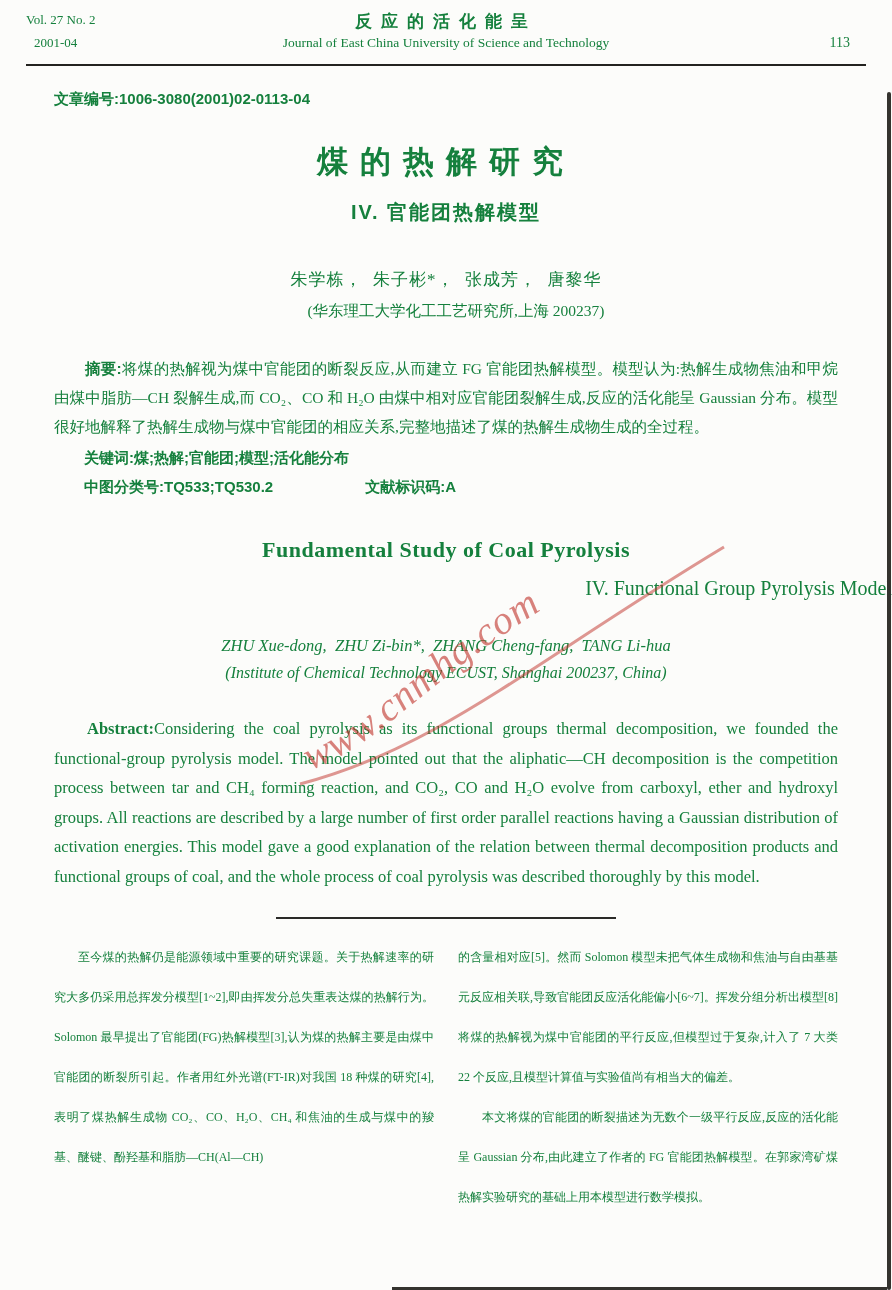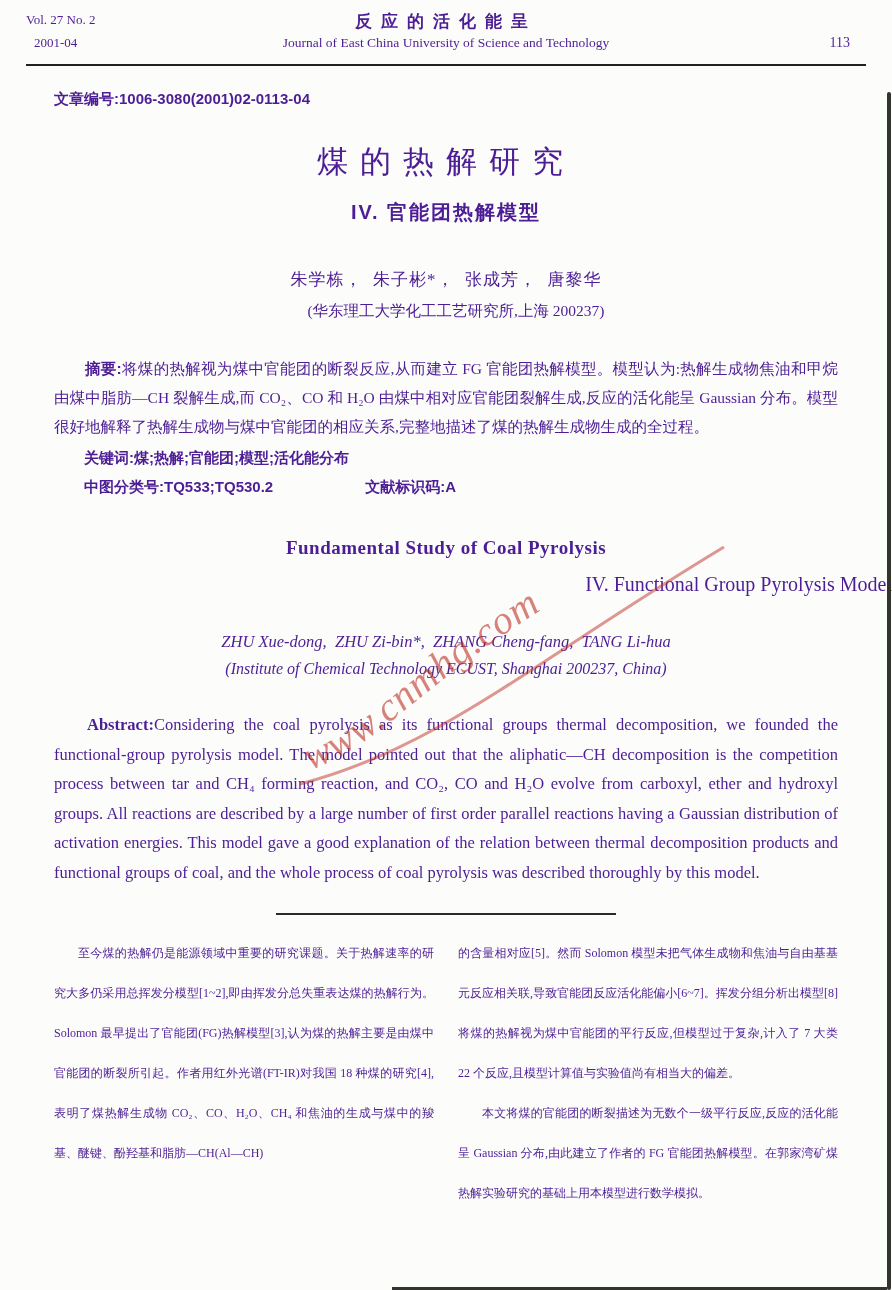--- a/index.html
+++ b/index.html
@@ -3,54 +3,54 @@
 <meta charset="utf-8">
 <style>
   html, body { margin: 0; padding: 0; background: #d8d6d0; }
   .page {
     position: relative;
     width: 892px;
     height: 1290px;
     margin: 0 auto;
     background: #fcfcfa;
     overflow: hidden;
-    color: #4c1d95;
+    color: #15803d;
     font-family: "Liberation Serif", "DejaVu Serif", serif;
   }
 
   
   .hdr { position: absolute; top: 10px; left: 26px; right: 26px; height: 52px; }
   .hdr-vol   { position: absolute; left: 0;  top: 2px;  font-size: 13px; }
   .hdr-date  { position: absolute; left: 8px; top: 25px; font-size: 13px; }
   .hdr-jcn   { position: absolute; left: 0; right: 0; top: 0; text-align: center;
                font-size: 17px; font-weight: 700; letter-spacing: 9px;
                font-family: "Liberation Sans", "DejaVu Sans", sans-serif; }
   .hdr-jen   { position: absolute; left: 0; right: 0; top: 25px; text-align: center; font-size: 13.5px; }
   .hdr-page  { position: absolute; right: 16px; top: 25px; font-size: 14px; }
   .hdr-rule  { position: absolute; top: 64px; left: 26px; right: 26px; border-top: 2px solid #23221f; }
   .article-id { margin: 90px 0 0 54px; font-size: 15px; font-weight: 600;
                 font-family: "Liberation Sans", "DejaVu Sans", sans-serif; }
-  .title-cn { margin-top: 32px; text-align: center; font-size: 31px; font-weight: 400;
+  .title-cn { margin-top: 32px; text-align: center; font-size: 31px; font-weight: 700;
               letter-spacing: 12px; font-family: "Liberation Sans", "DejaVu Sans", sans-serif; }
   .subtitle-cn { margin-top: 16px; text-align: center; font-size: 20px; font-weight: 700;
                  letter-spacing: 2px; font-family: "Liberation Sans", "DejaVu Sans", sans-serif; }
   .authors-cn { margin-top: 42px; text-align: center; font-size: 17px; letter-spacing: 1px; white-space: pre-wrap; }
   .affil-cn   { margin-top: 10px; text-align: center; font-size: 15.5px; margin-left: 20px; }
 
   .abstract-wrap { margin: 32px 54px 0 54px; }
   .abstract-cn { margin: 0; font-size: 15.5px; line-height: 29px; text-align: justify; text-indent: 2em; }
   .abstract-cn .lbl { font-weight: 700; font-family: "Liberation Sans", "DejaVu Sans", sans-serif; }
   .keywords-cn { margin: 2px 0 0 0; font-size: 15px; font-weight: 600; text-indent: 2em;
                  font-family: "Liberation Sans", "DejaVu Sans", sans-serif; line-height: 29px; }
   .clc-line { margin: 0; font-size: 15px; font-weight: 600; text-indent: 2em;
               font-family: "Liberation Sans", "DejaVu Sans", sans-serif; line-height: 29px; }
   .clc-line .doc-code { margin-left: 92px; }
 
   
-  .en-title { margin-top: 36px; text-align: center; font-size: 19px; font-weight: 700; letter-spacing: 0.5px; }
+  .en-title { margin-top: 36px; text-align: center; font-size: 22px; font-weight: 700; letter-spacing: 0.5px; }
   .en-subtitle { margin-top: 14px; text-align: right; font-size: 20px; }
   .en-authors { margin-top: 36px; text-align: center; font-size: 16.5px; font-style: italic; white-space: pre-wrap; }
   .en-affil { margin-top: 8px; text-align: center; font-size: 16px; font-style: italic; }
 
   .en-abstract { margin: 32px 54px 0 54px; font-size: 16.5px; line-height: 29.5px; text-align: justify; text-indent: 2em; }
   .en-abstract .lbl { font-weight: 700; font-style: normal; }
   .en-keywords { margin: 2px 54px 0 54px; font-size: 16.5px; line-height: 29.5px; text-indent: 2em; }
   .en-keywords .lbl { font-weight: 700; }
 
   .divider { width: 340px; margin: 26px auto 18px auto; border: none; border-top: 2px solid #2a2a27; }

